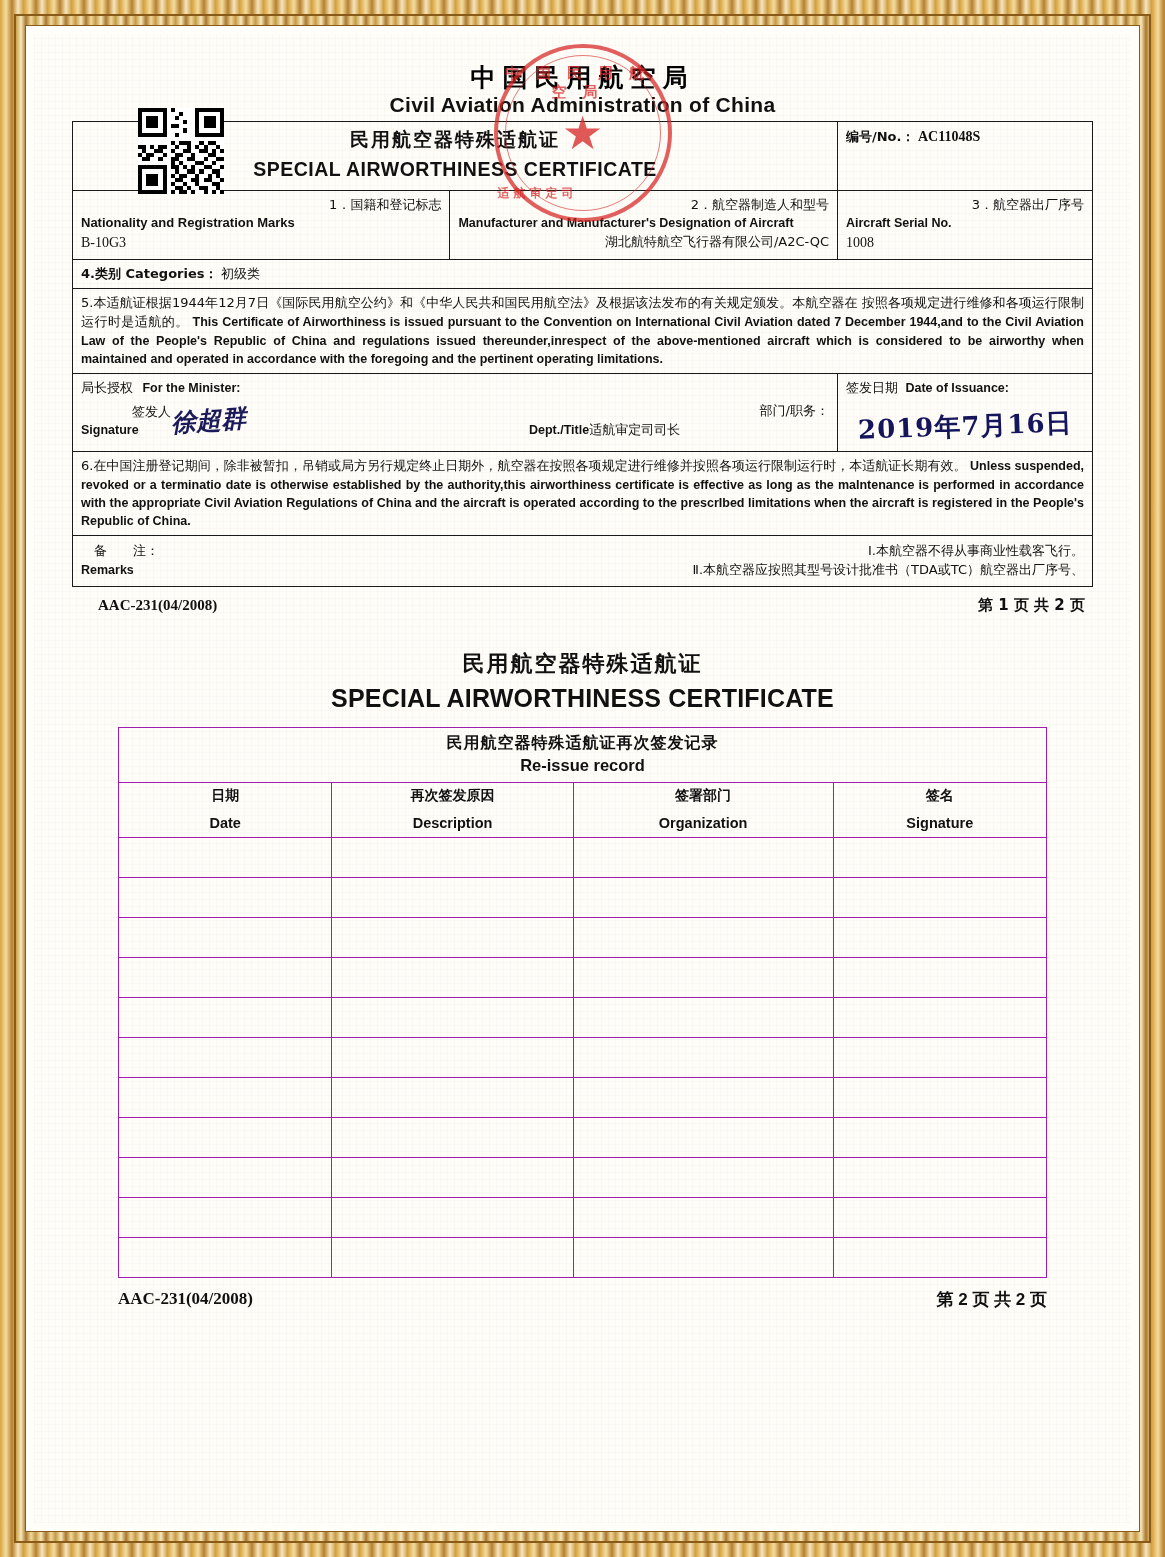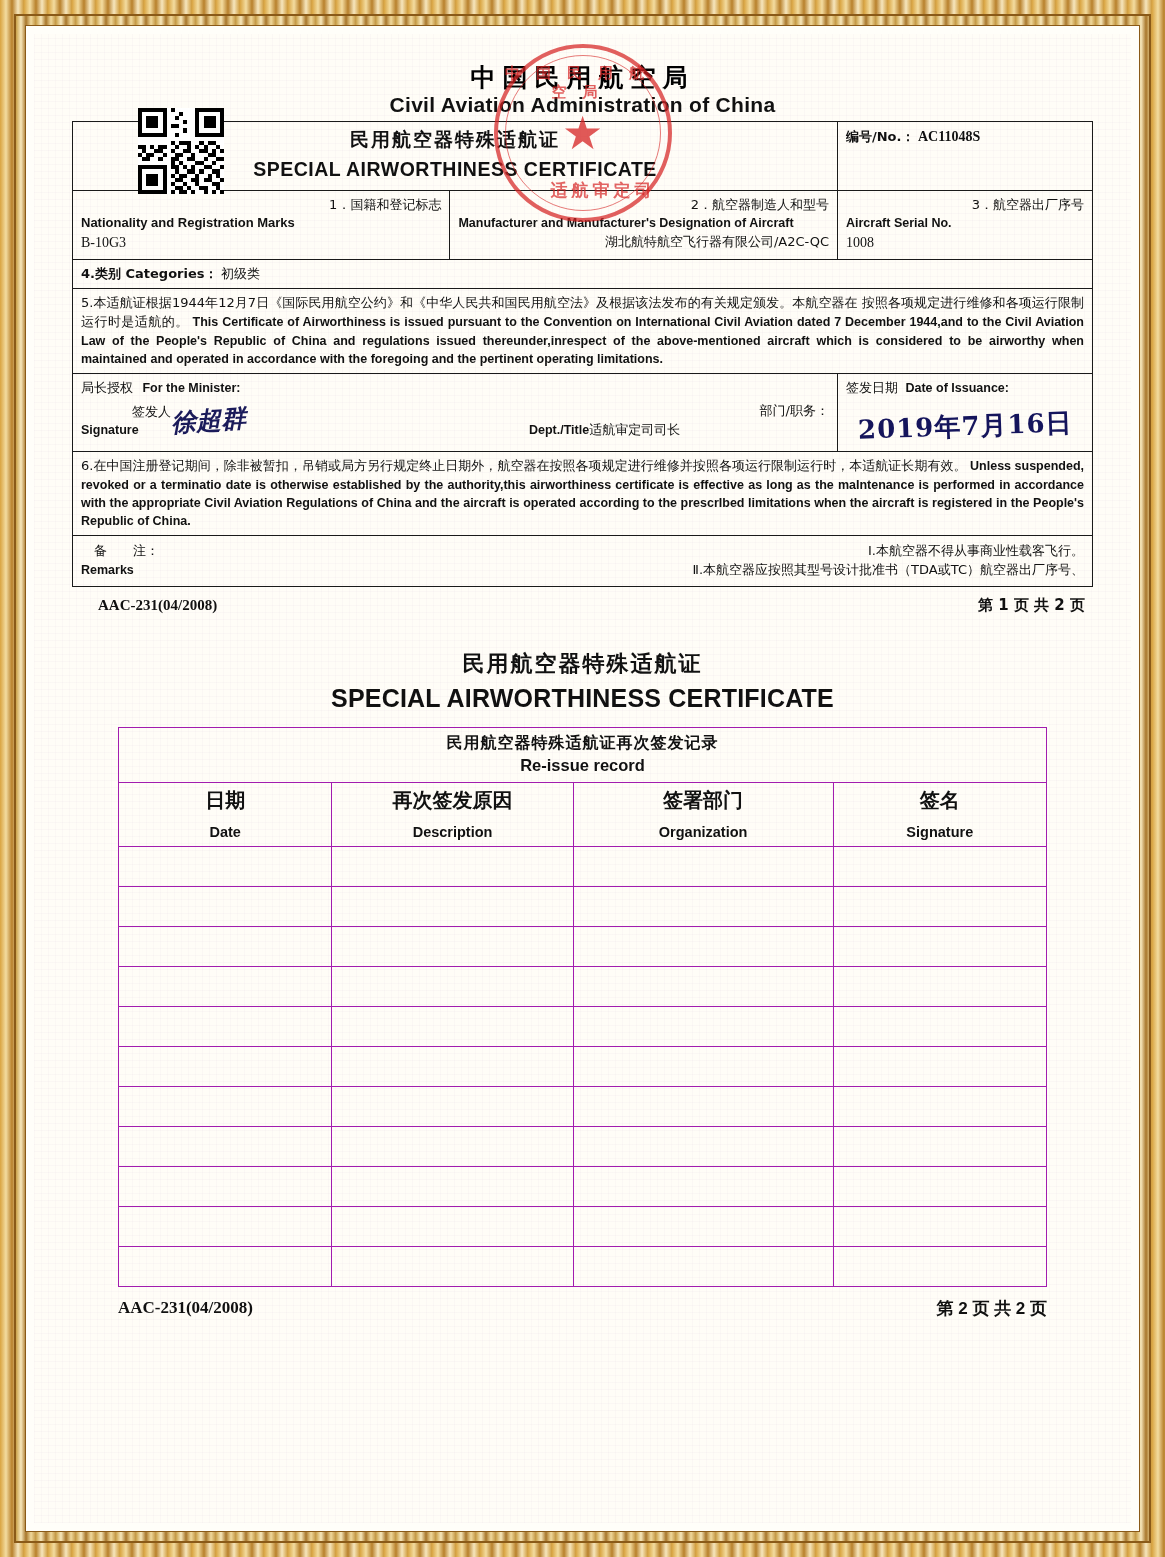--- a/index.html
+++ b/index.html
@@ -75,22 +75,22 @@
   .seal .star{
     position:absolute;left:50%;top:50%;transform:translate(-50%,-50%);
     font-size:46px;color:rgba(214,34,34,.75);line-height:1;
   }
   .seal .txt{
     position:absolute;left:0;right:0;top:16px;text-align:center;
     font-family:"DejaVu Sans",sans-serif;font-size:15px;font-weight:bold;
     color:rgba(214,34,34,.72);letter-spacing:16px;
   }
   .seal .txt2{
-    position:absolute;left:0;right:12px;bottom:16px;text-align:right;
-    font-family:"DejaVu Sans",sans-serif;font-size:17px;font-weight:bold;
+    position:absolute;left:0;right:12px;bottom:16px;text-align:left;
+    font-family:"DejaVu Sans",sans-serif;font-size:12px;font-weight:bold;
     color:rgba(214,34,34,.7);letter-spacing:4px;
   }
 
   
   table.cert{
     width:100%;border-collapse:collapse;margin-top:4px;
     table-layout:fixed;
   }
   table.cert td{
     border:1px solid #1a1a1a;
@@ -138,21 +138,21 @@
   }
   table.reissue td{border:1px solid #a21caf;}
   .ri-head{
     text-align:center;padding:5px 0 7px 0;
   }
   .ri-head .cn{font-family:"DejaVu Sans",sans-serif;font-size:16px;font-weight:bold;letter-spacing:1px;}
   .ri-head .en{font-size:16.5px;font-weight:bold;margin-top:2px;}
   .ri-col{
     text-align:center;padding:4px 0 6px 0;
   }
-  .ri-col .cn{font-family:"DejaVu Sans",sans-serif;font-size:20px;font-weight:bold;}
+  .ri-col .cn{font-family:"DejaVu Sans",sans-serif;font-size:14px;font-weight:bold;}
   .ri-col .en{font-size:14.5px;font-weight:bold;margin-top:10px;}
   .ri-row td{height:37px;}
   .foot2{
     display:flex;justify-content:space-between;align-items:center;
     width:91%;margin:10px auto 0 auto;
   }
   .foot2 .l{font-family:"Liberation Serif",serif;font-size:17px;font-weight:bold;}
   .foot2 .r{font-family:Liberation Sans, sans-serif;font-size:17px;font-weight:bold;}
   .pinkline{border-top:1px solid rgba(190,90,150,.45);}
 </style>

